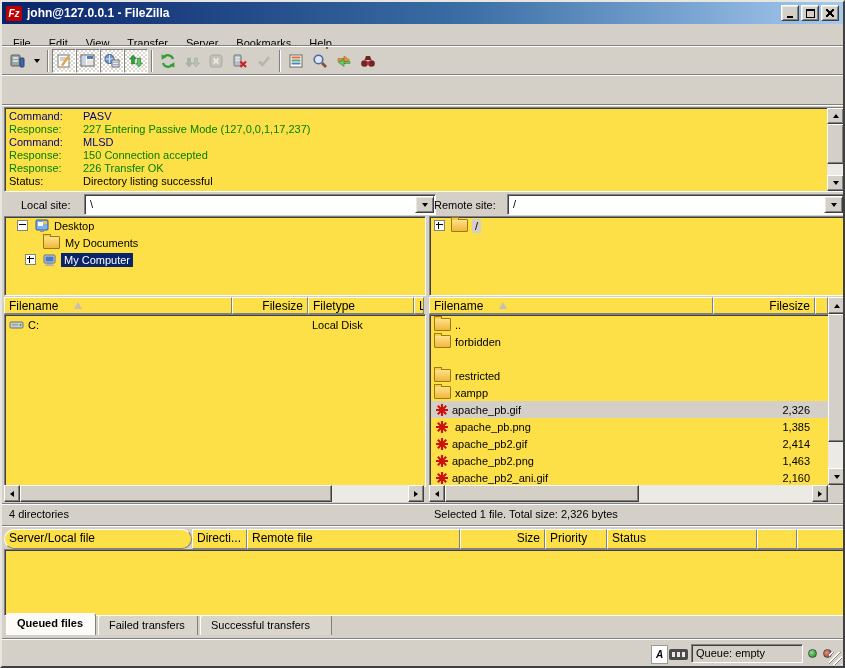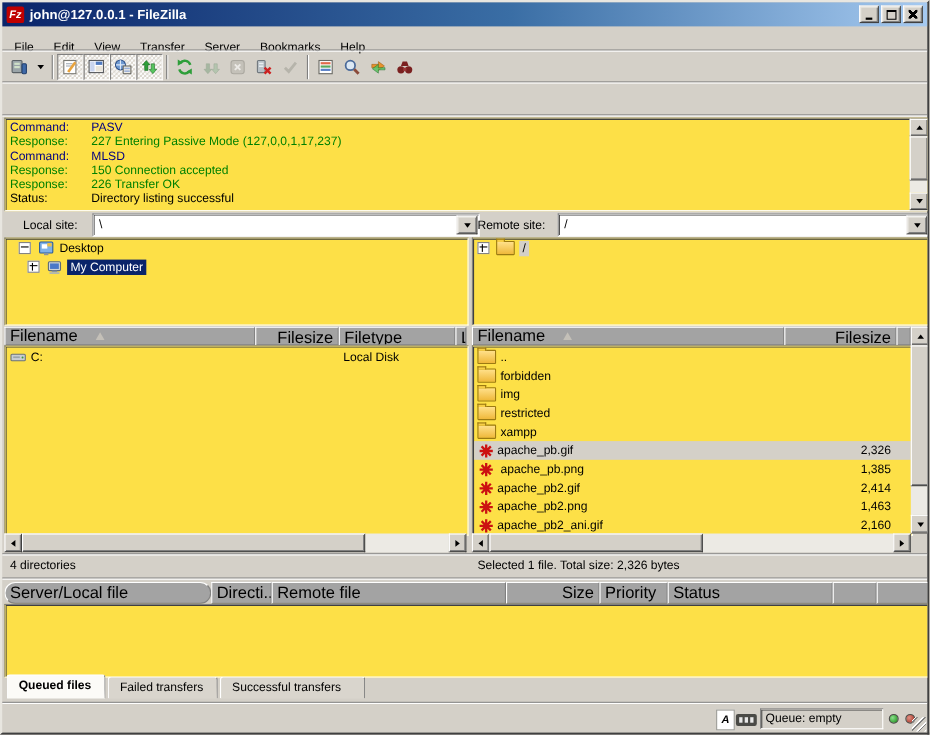--- a/index.html
+++ b/index.html
@@ -5,21 +5,21 @@
   html,body{margin:0;padding:0;background:#D4D0C8;}
   .win{position:relative;width:845px;height:668px;background:#D4D0C8;
        font-family:"Liberation Sans",sans-serif;font-size:11px;color:#000;
        border:2px solid;border-color:#E8E6E0 #404040 #404040 #E8E6E0;box-sizing:border-box;overflow:hidden;}
   .a{position:absolute;}
   .flex{display:flex;align-items:center;}
   .nw{white-space:nowrap;overflow:hidden;}
   
   .sunken{background:#fde047;border:1px solid;border-color:#808080 #fff #fff #808080;box-shadow:inset 1px 1px 0 #404040;}
   .btn{background:#D4D0C8;border:1px solid;border-color:#fff #404040 #404040 #fff;box-shadow:inset 1px 1px 0 #E8E6E0,inset -1px -1px 0 #808080;}
-  .hdr{background:#a3a3a3;border:1px solid;border-color:#fff #808080 #808080 #fff;box-sizing:border-box;padding:1px 4px;font-size:15px;white-space:nowrap;overflow:hidden;}
+  .hdr{background:#fde047;border:1px solid;border-color:#fff #808080 #808080 #fff;box-sizing:border-box;padding:1px 4px;font-size:12px;white-space:nowrap;overflow:hidden;}
   .groove{height:0;border-top:1px solid #808080;border-bottom:1px solid #fff;}
   .vsep{width:0;height:22px;border-left:1px solid #808080;border-right:1px solid #fff;margin:0 3px;}
   
   .titlebar{background:linear-gradient(90deg,#0A246A 0%,#3A6EA5 55%,#A6CAF0 100%);color:#fff;}
   .fz{width:16px;height:15px;background:#BF0000;color:#fff;font-weight:bold;font-size:10px;display:flex;align-items:center;justify-content:center;border-radius:2px;}
   .fz::before{content:"Fz";font-style:italic;}
   .wbtn{width:16px;height:14px;margin-left:2px;display:flex;align-items:center;justify-content:center;}
   .g-min{width:6px;height:2px;background:#000;margin-top:7px;}
   .g-max{width:7px;height:6px;border:1px solid #000;border-top-width:2px;}
   .g-x{width:8px;height:8px;background:
@@ -265,20 +265,24 @@
     <div class="trow" style="padding-left:12px;">
       <span class="exp"></span>
       <svg width="16" height="16" style="margin-left:6px;">
           <rect x="2" y="2" width="12" height="10" rx="1" fill="#7FB2E8" stroke="#2A5A9A"></rect>
           <rect x="4" y="4" width="5" height="4" fill="#fff"></rect>
           <rect x="9" y="3" width="4" height="3" fill="#F0C040"></rect>
           <rect x="6" y="12" width="4" height="2" fill="#8a949c"></rect>
         </svg>
       <span style="margin-left:4px;">Desktop</span>
     </div>
+    <div class="trow" style="padding-left:38px;">
+      <span class="icn-folder"></span>
+      <span style="margin-left:5px;">My Documents</span>
+    </div>
     <div class="trow" style="padding-left:20px;">
       <span class="exp plus"></span>
       <svg width="16" height="16" style="margin-left:6px;">
           <rect x="2" y="3" width="11" height="8" rx="1" fill="#CDD4DA" stroke="#5A6A7A"></rect>
           <rect x="3.5" y="4.5" width="8" height="5" fill="#4A78C8"></rect>
           <rect x="5" y="11" width="5" height="1.5" fill="#8A949C"></rect>
           <rect x="3" y="12.5" width="9" height="1.5" fill="#AAB4BC"></rect>
         </svg>
       <span class="sel-navy" style="margin-left:3px;">My Computer</span>
     </div>
@@ -334,24 +338,20 @@
   <div class="a hdr" style="left:813px;top:295px;width:13px;height:17px;"></div>
 
   <div class="a sunken" style="left:427px;top:312px;width:399px;height:171px;">
     <div class="lrow" style="top:1px;">
       <span class="icn-folder" style="margin-left:3px;"></span>
       <span style="margin-left:4px;">..</span>
     </div>
     <div class="lrow" style="top:18px;">
       <span class="icn-folder" style="margin-left:3px;"></span>
       <span style="margin-left:4px;">forbidden</span>
-    </div>
-    <div class="lrow" style="top:35px;">
-      <span class="icn-folder" style="margin-left:3px;"></span>
-      <span style="margin-left:4px;">img</span>
     </div>
     <div class="lrow" style="top:52px;">
       <span class="icn-folder" style="margin-left:3px;"></span>
       <span style="margin-left:4px;">restricted</span>
     </div>
     <div class="lrow" style="top:69px;">
       <span class="icn-folder" style="margin-left:3px;"></span>
       <span style="margin-left:4px;">xampp</span>
     </div>
     <div class="lrow rowsel" style="top:86px;">

